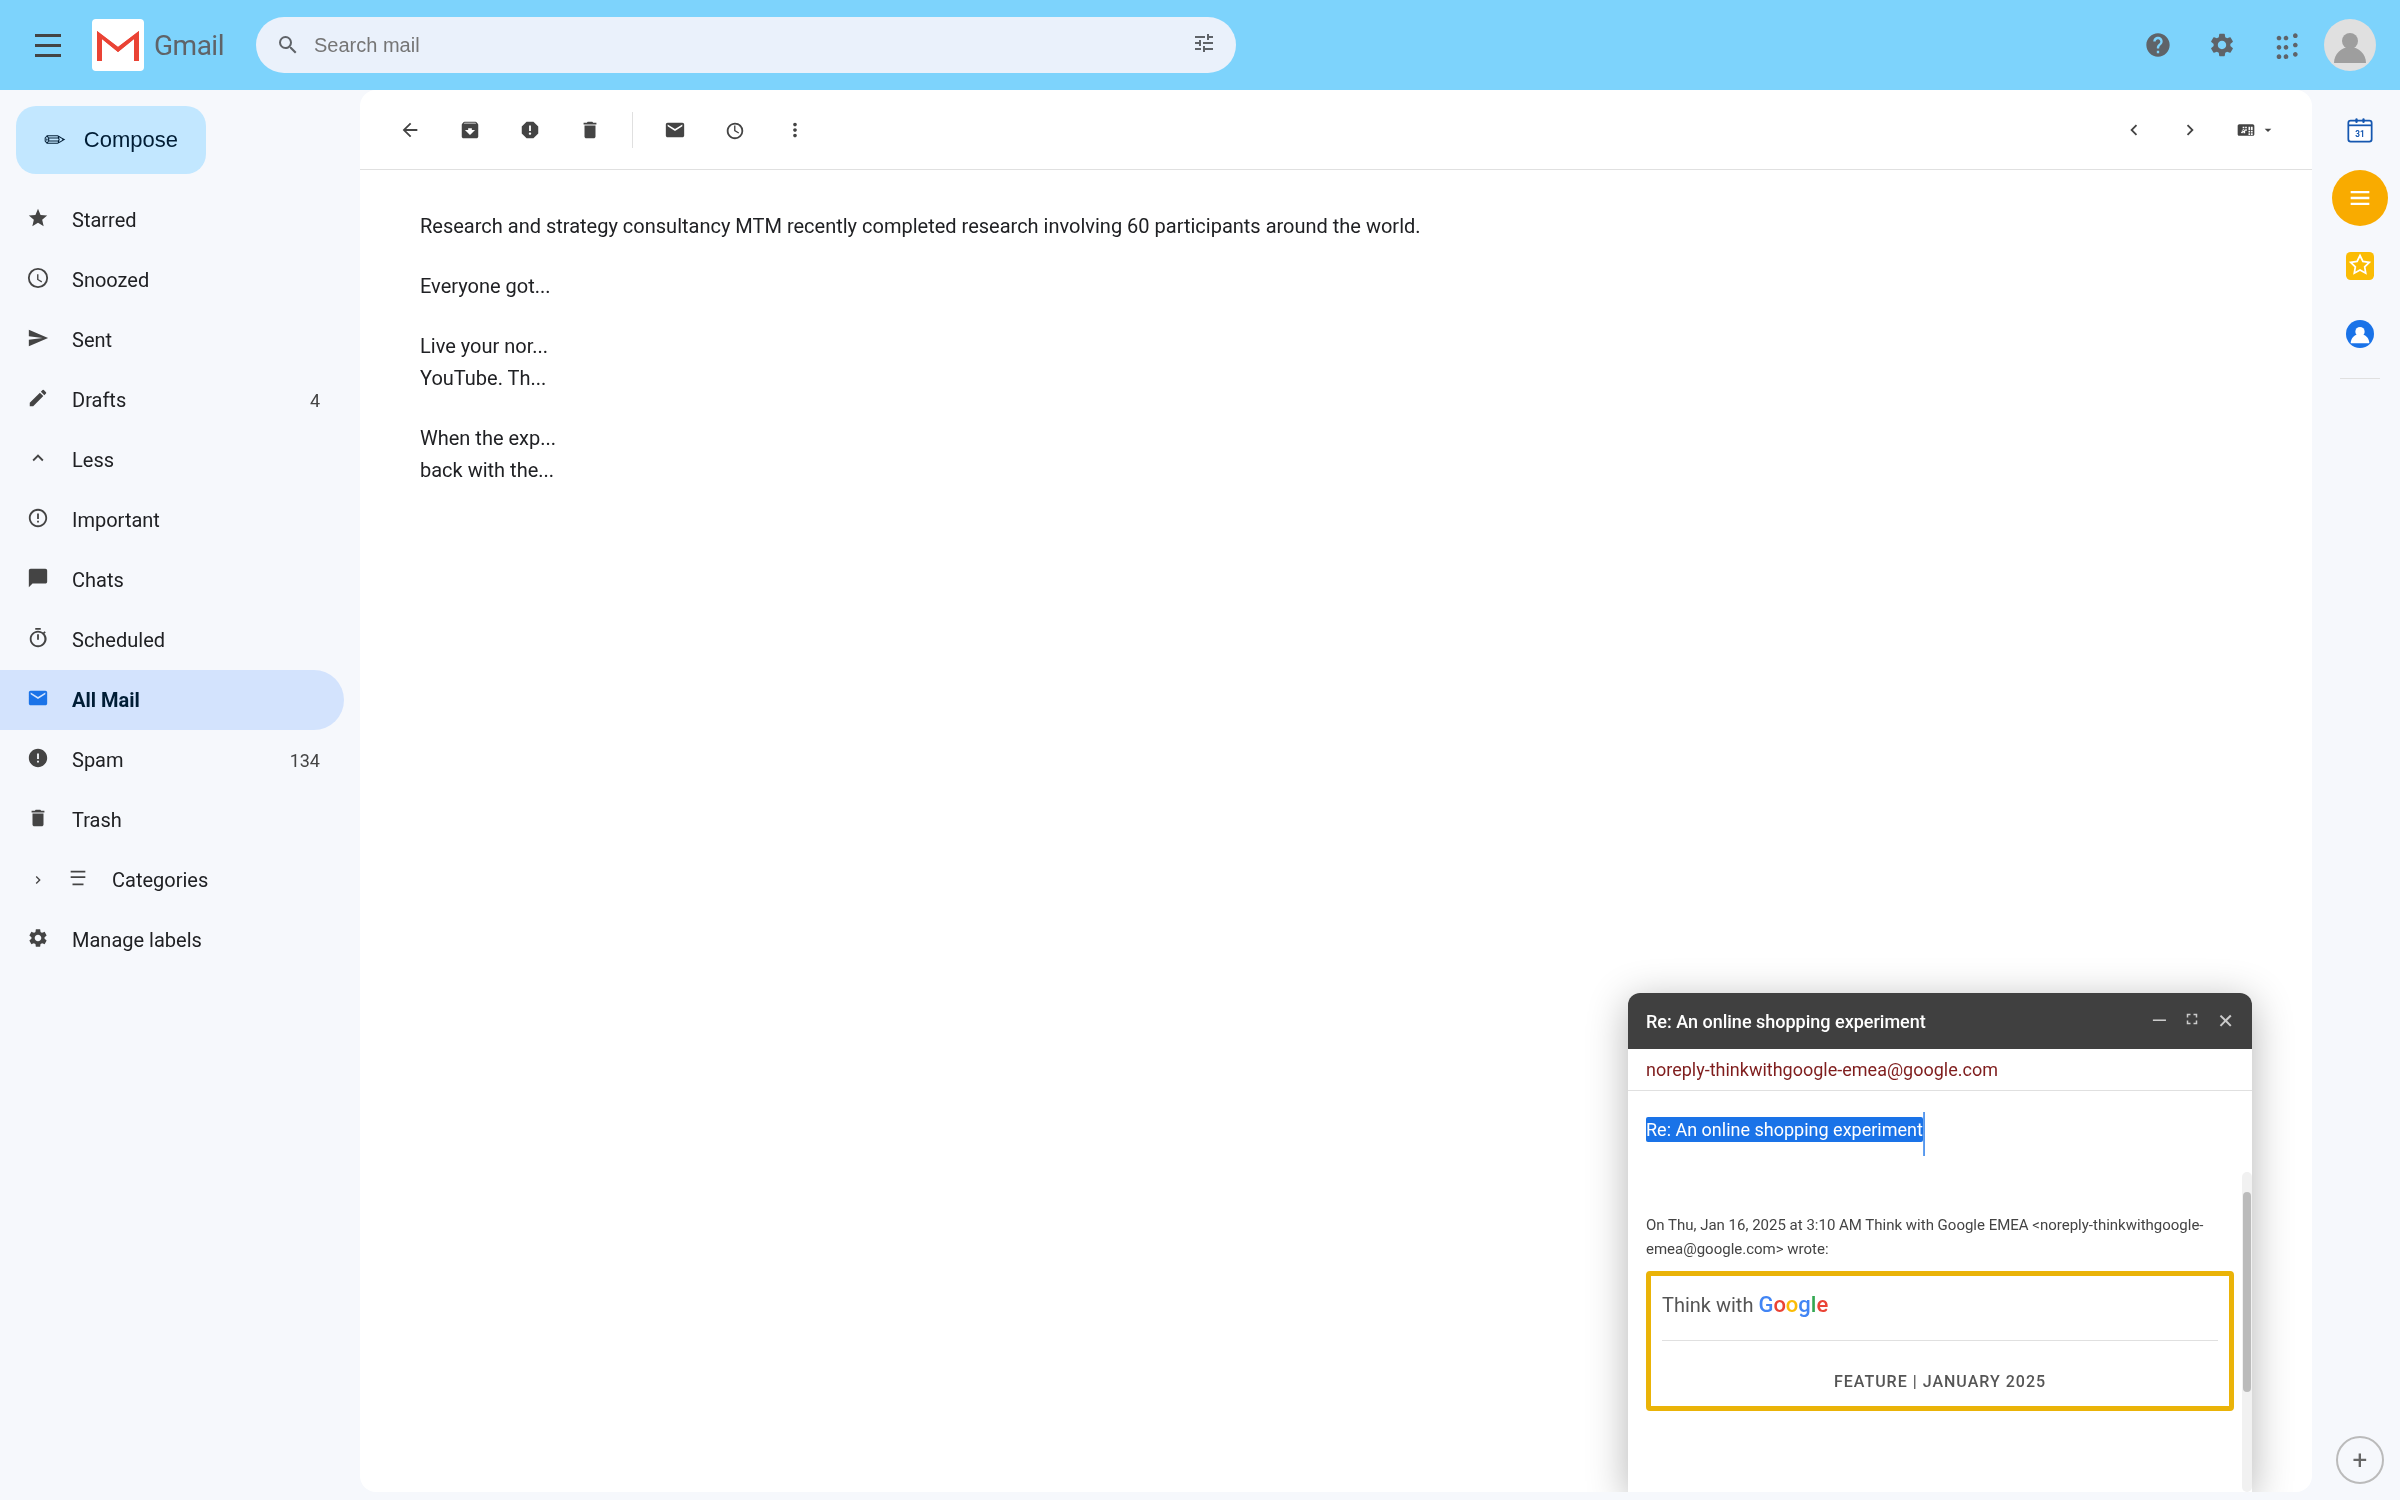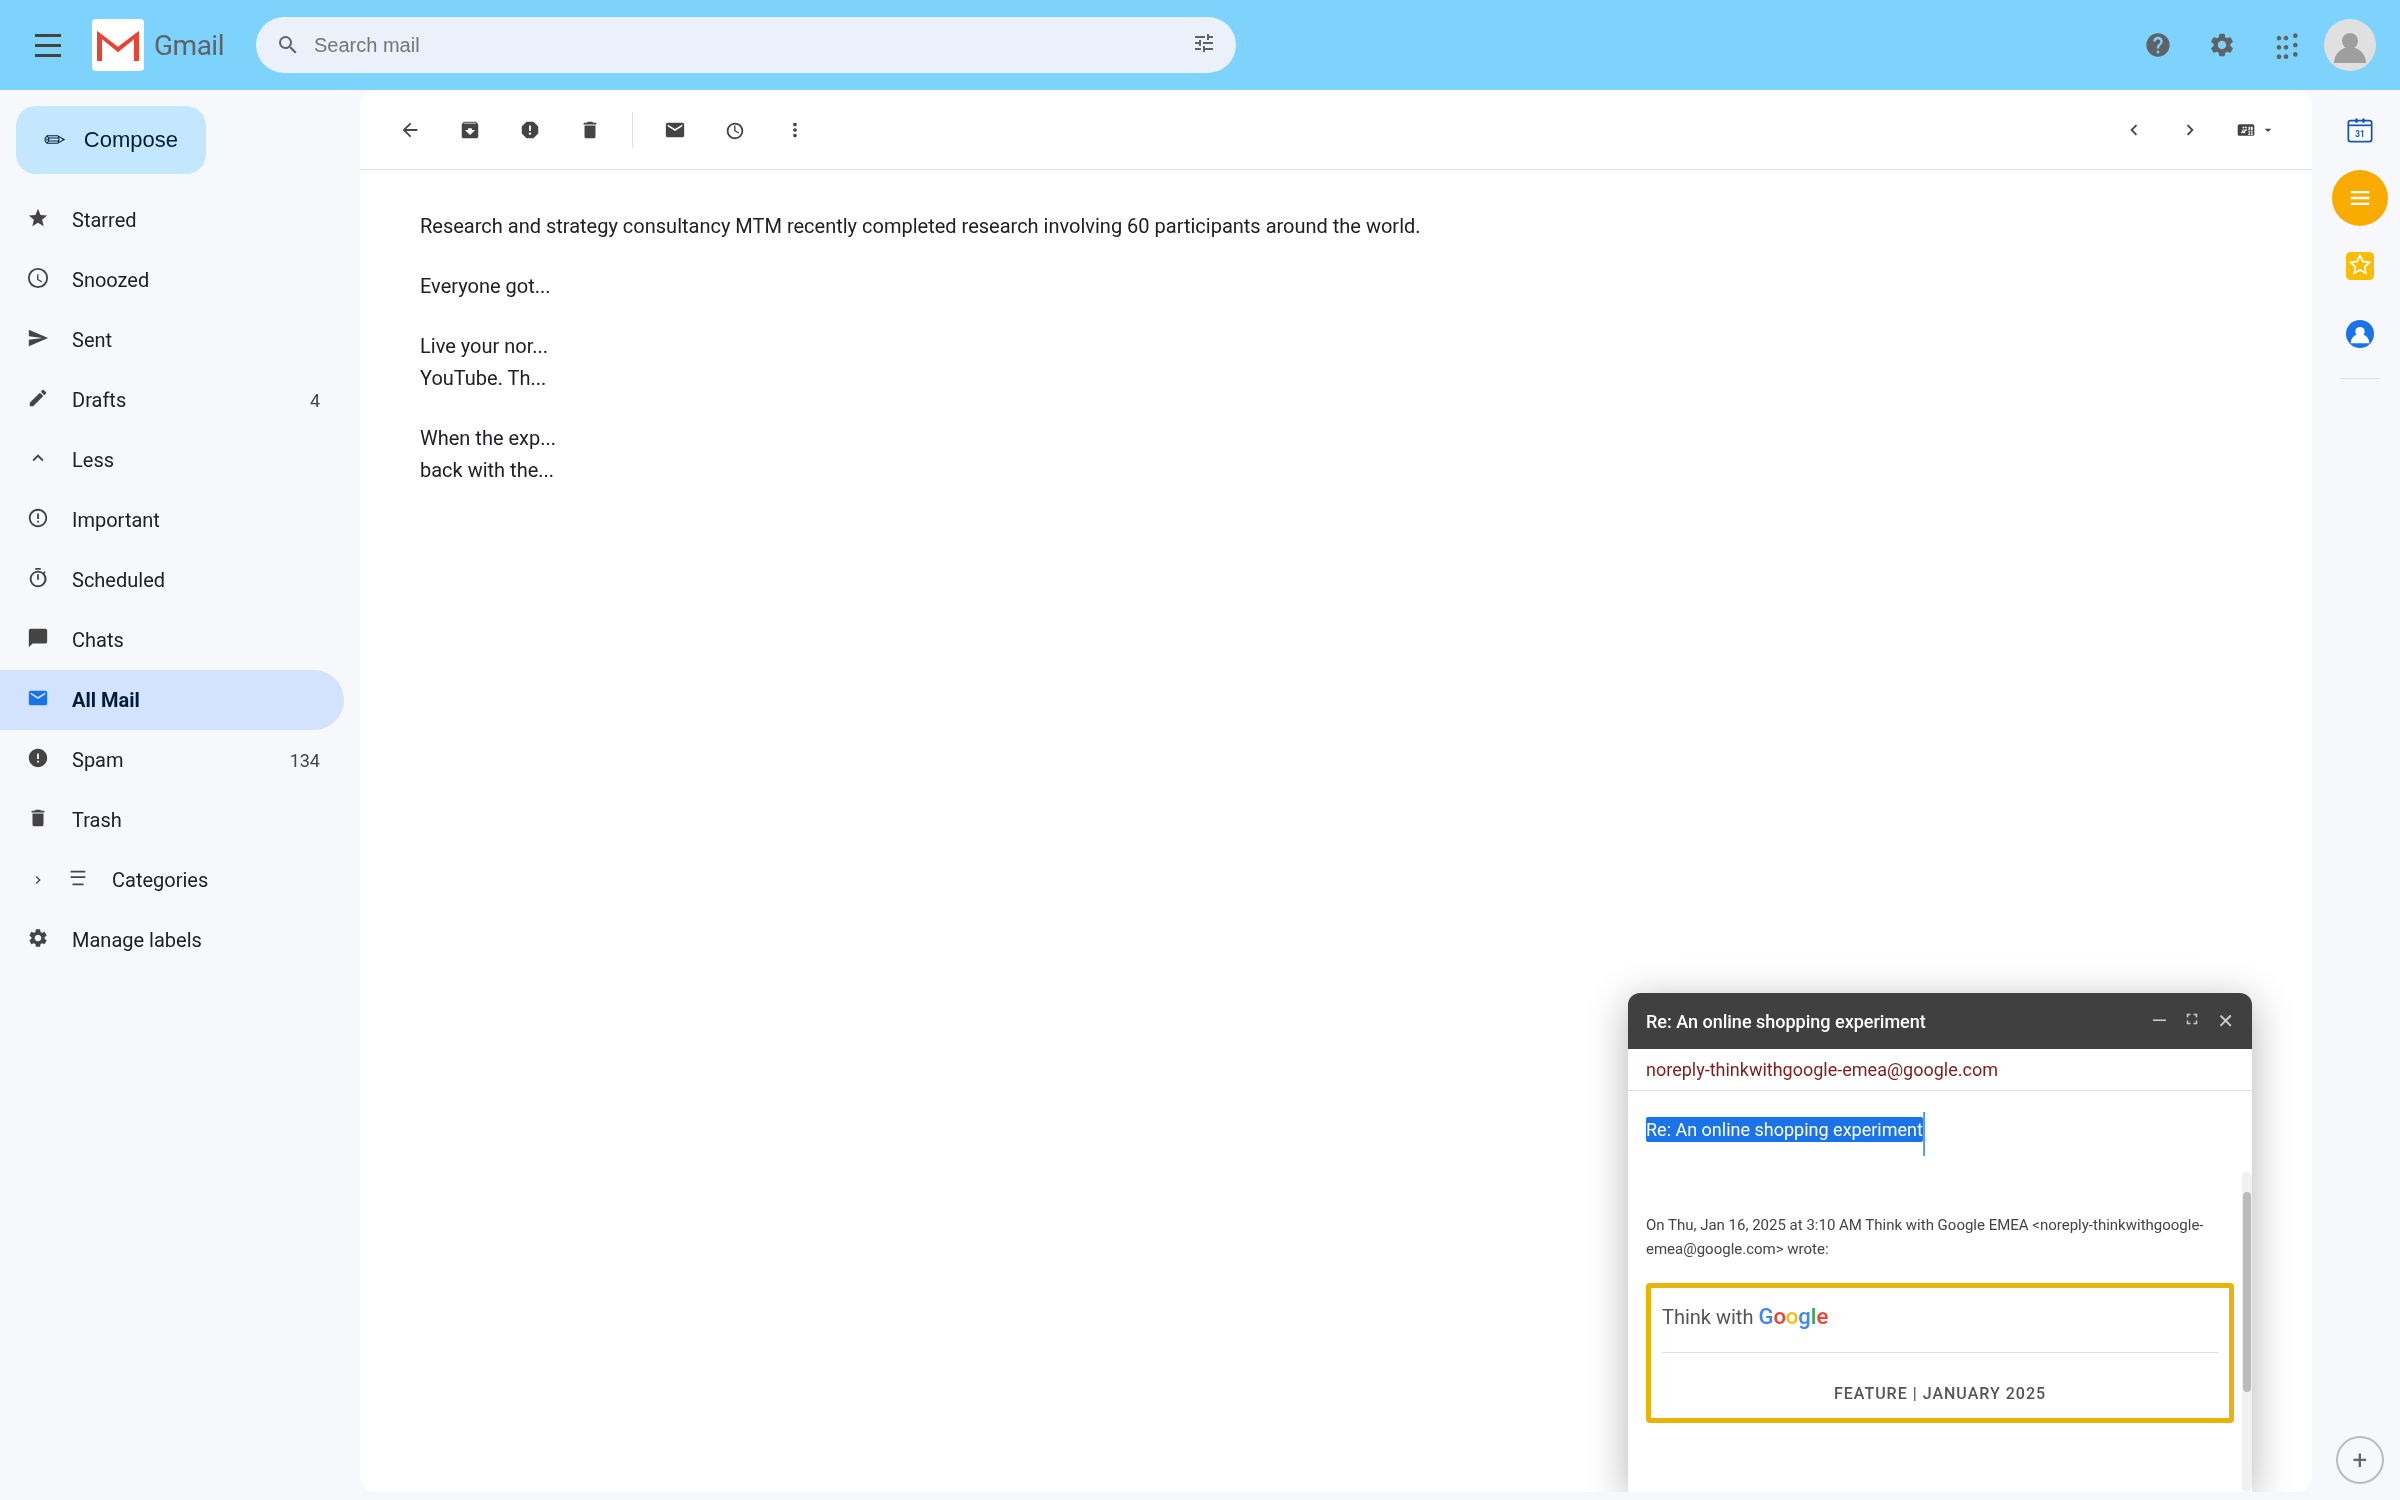--- a/index.html
+++ b/index.html
@@ -397,33 +397,33 @@
             <path d="M0 0h24v24H0z" fill="none"></path>
             <path d="M11 15h2v2h-2zm0-8h2v6h-2zm.99-5C6.47 2 2 6.48 2 12s4.47 10 9.99 10C17.52 22 22 17.52 22 12S17.52 2 11.99 2zM12 20c-4.42 0-8-3.58-8-8s3.58-8 8-8 8 3.58 8 8-3.58 8-8 8z"></path>
           </svg>
       </span>
       <span class="nav-label">Important</span>
     </div>
 
     <div class="nav-item">
       <span class="nav-icon">
         <svg width="22" height="22" viewBox="0 0 24 24" fill="#444">
+            <path d="M20 2H4c-1.1 0-2 .9-2 2v18l4-4h14c1.1 0 2-.9 2-2V4c0-1.1-.9-2-2-2z"></path>
+          </svg>
+      </span>
+      <span class="nav-label">Chats</span>
+    </div>
+
+    <div class="nav-item">
+      <span class="nav-icon">
+        <svg width="22" height="22" viewBox="0 0 24 24" fill="#444">
             <path d="M15 1H9v2h6V1zm-4 13h2V8h-2v6zm8.03-6.61l1.42-1.42c-.43-.51-.9-.99-1.41-1.41l-1.42 1.42A8.962 8.962 0 0012 4c-4.97 0-9 4.03-9 9s4.02 9 9 9a9 9 0 008.03-13.61zM12 20c-3.87 0-7-3.13-7-7s3.13-7 7-7 7 3.13 7 7-3.13 7-7 7z"></path>
           </svg>
       </span>
       <span class="nav-label">Scheduled</span>
-    </div>
-
-    <div class="nav-item">
-      <span class="nav-icon">
-        <svg width="22" height="22" viewBox="0 0 24 24" fill="#444">
-            <path d="M20 2H4c-1.1 0-2 .9-2 2v18l4-4h14c1.1 0 2-.9 2-2V4c0-1.1-.9-2-2-2z"></path>
-          </svg>
-      </span>
-      <span class="nav-label">Chats</span>
     </div>
 
     <div class="nav-item active">
       <span class="nav-icon">
         <svg width="22" height="22" viewBox="0 0 24 24" fill="#1a73e8">
             <path d="M20 4H4c-1.1 0-2 .9-2 2v12c0 1.1.9 2 2 2h16c1.1 0 2-.9 2-2V6c0-1.1-.9-2-2-2zm0 4l-8 5-8-5V6l8 5 8-5v2z"></path>
           </svg>
       </span>
       <span class="nav-label" style="font-weight:700;color:#001d35;">All Mail</span>
     </div>
@@ -569,21 +569,21 @@
       </div>
 
       <div class="compose-subject-area">
         <span class="compose-subject-highlight">Re: An online shopping experiment</span><span class="text-cursor">|</span>
       </div>
 
       <div style="position:relative;">
         <div class="compose-body-area">
           <br>
           <div>
-            <p style="font-size:15px;color:#444;margin-bottom:22px;">On Thu, Jan 16, 2025 at 3:10 AM Think with Google EMEA &lt;noreply-thinkwithgoogle-emea@google.com&gt; wrote:</p>
+            <p style="font-size:15px;color:#444;margin-bottom:10px;">On Thu, Jan 16, 2025 at 3:10 AM Think with Google EMEA &lt;noreply-thinkwithgoogle-emea@google.com&gt; wrote:</p>
             <div class="think-with-google-box">
               <div class="think-google-logo">
                 <span>Think with </span>
                 <span class="google-colors">
                   <span class="g-blue">G</span><span class="g-red">o</span><span class="g-yellow">o</span><span class="g-blue2">g</span><span class="g-green">l</span><span class="g-red">e</span>
                 </span>
               </div>
               <hr style="border:none;border-top:1px solid #e0e0e0;margin:18px 0;">
               <div class="feature-label">FEATURE | JANUARY 2025</div>
             </div>

